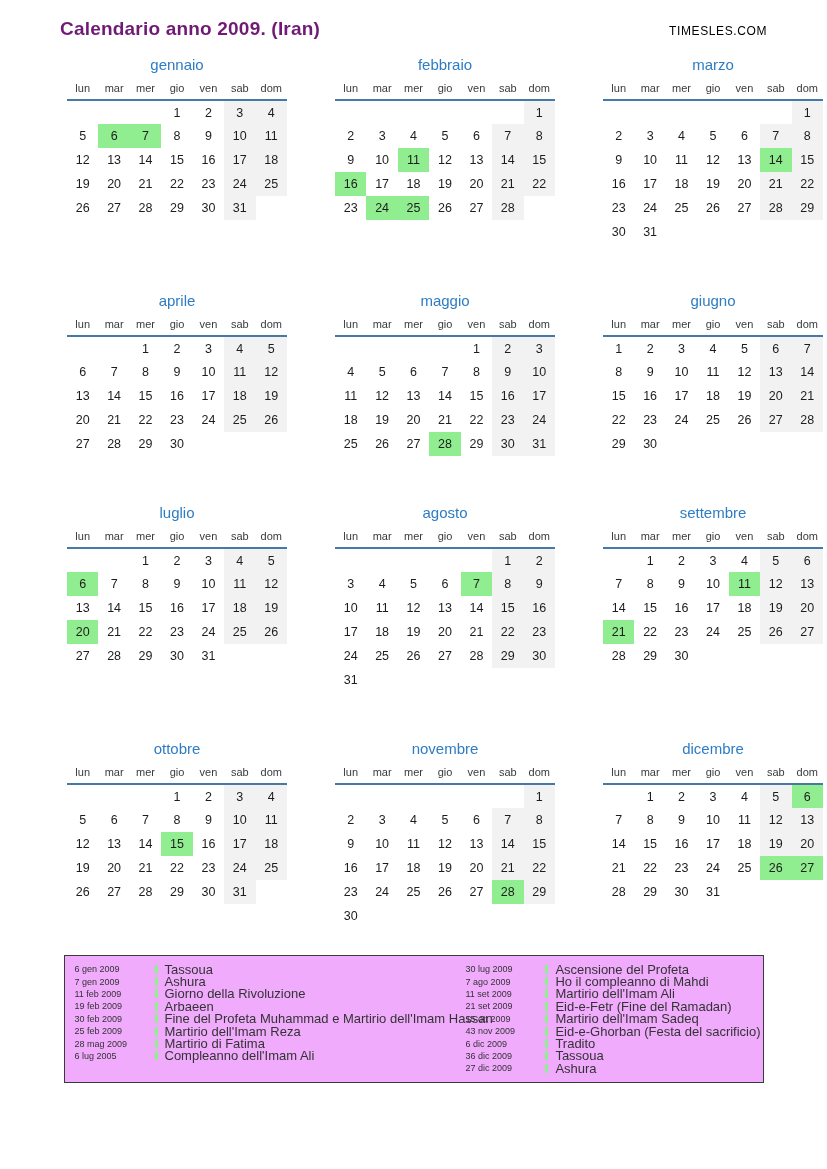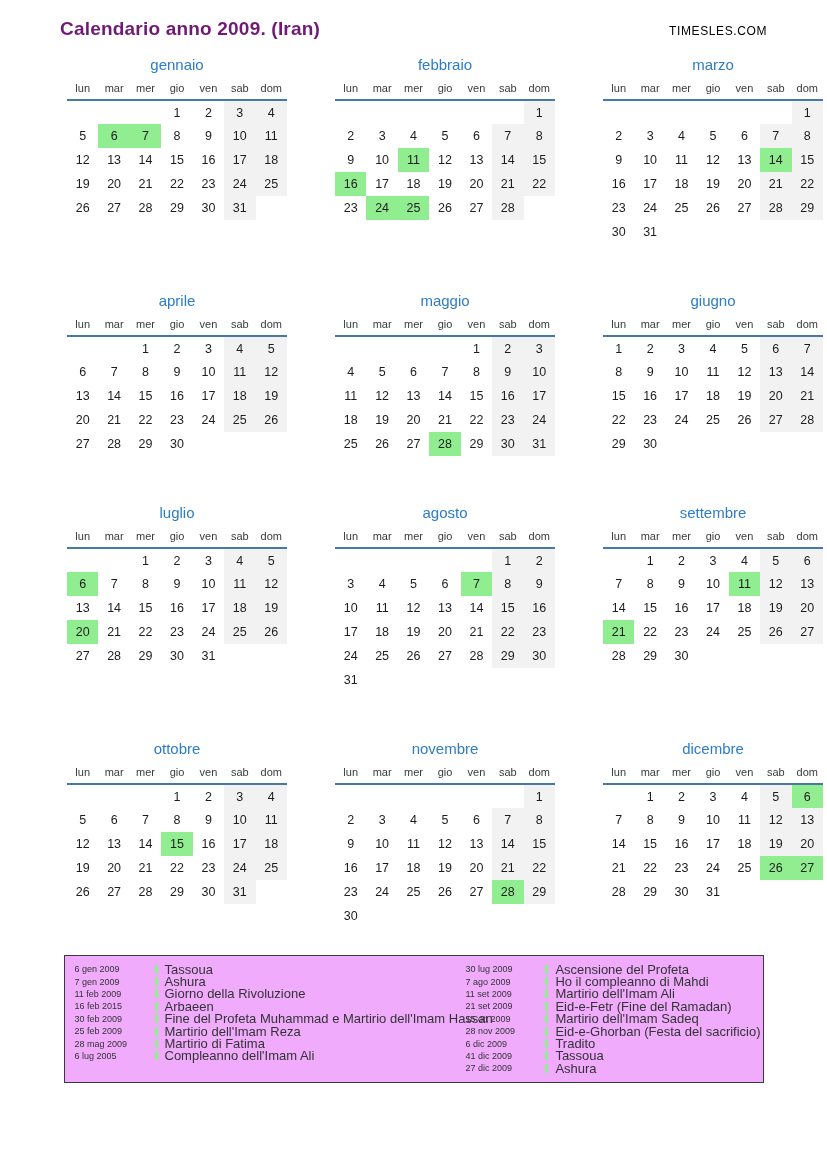--- a/index.html
+++ b/index.html
@@ -884,21 +884,21 @@
           <span class="legend-date">7 gen 2009</span>
           <span class="legend-bar"></span>
           <span class="legend-label">Ashura</span>
         </div>
         <div class="legend-row">
           <span class="legend-date">11 feb 2009</span>
           <span class="legend-bar"></span>
           <span class="legend-label">Giorno della Rivoluzione</span>
         </div>
         <div class="legend-row">
-          <span class="legend-date">16 feb 2015</span>
+          <span class="legend-date">19 feb 2009</span>
           <span class="legend-bar"></span>
           <span class="legend-label">Arbaeen</span>
         </div>
         <div class="legend-row">
           <span class="legend-date">30 feb 2009</span>
           <span class="legend-bar"></span>
           <span class="legend-label">Fine del Profeta Muhammad e Martirio dell'Imam Hassan</span>
         </div>
         <div class="legend-row">
           <span class="legend-date">25 feb 2009</span>
@@ -936,31 +936,31 @@
           <span class="legend-date">21 set 2009</span>
           <span class="legend-bar"></span>
           <span class="legend-label">Eid-e-Fetr (Fine del Ramadan)</span>
         </div>
         <div class="legend-row">
           <span class="legend-date">15 ott 2009</span>
           <span class="legend-bar"></span>
           <span class="legend-label">Martirio dell'Imam Sadeq</span>
         </div>
         <div class="legend-row">
-          <span class="legend-date">28 nov 2009</span>
+          <span class="legend-date">43 nov 2009</span>
           <span class="legend-bar"></span>
           <span class="legend-label">Eid-e-Ghorban (Festa del sacrificio)</span>
         </div>
         <div class="legend-row">
           <span class="legend-date">6 dic 2009</span>
           <span class="legend-bar"></span>
           <span class="legend-label">Tradito</span>
         </div>
         <div class="legend-row">
-          <span class="legend-date">41 dic 2009</span>
+          <span class="legend-date">36 dic 2009</span>
           <span class="legend-bar"></span>
           <span class="legend-label">Tassoua</span>
         </div>
         <div class="legend-row">
           <span class="legend-date">27 dic 2009</span>
           <span class="legend-bar"></span>
           <span class="legend-label">Ashura</span>
         </div>
       </div>
   </div>

